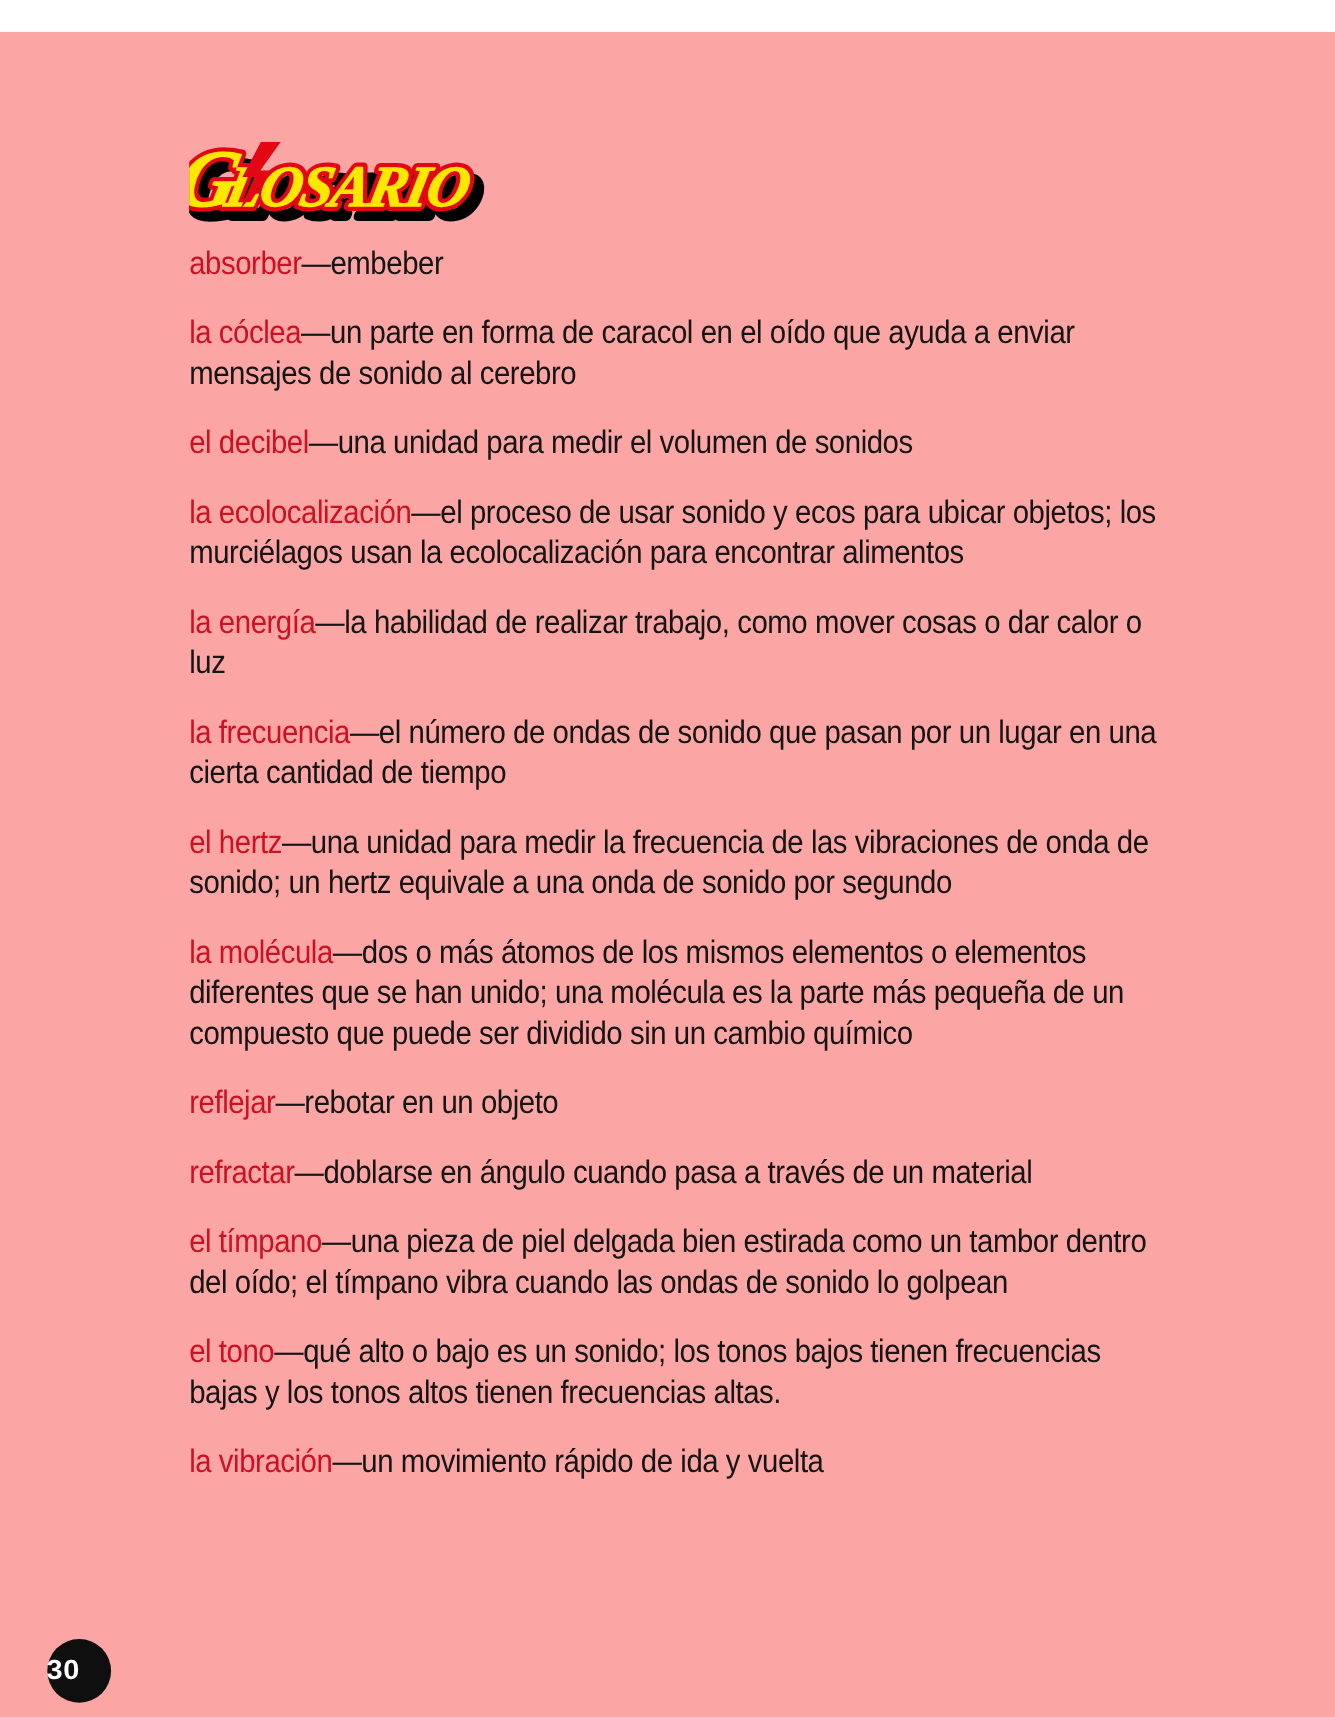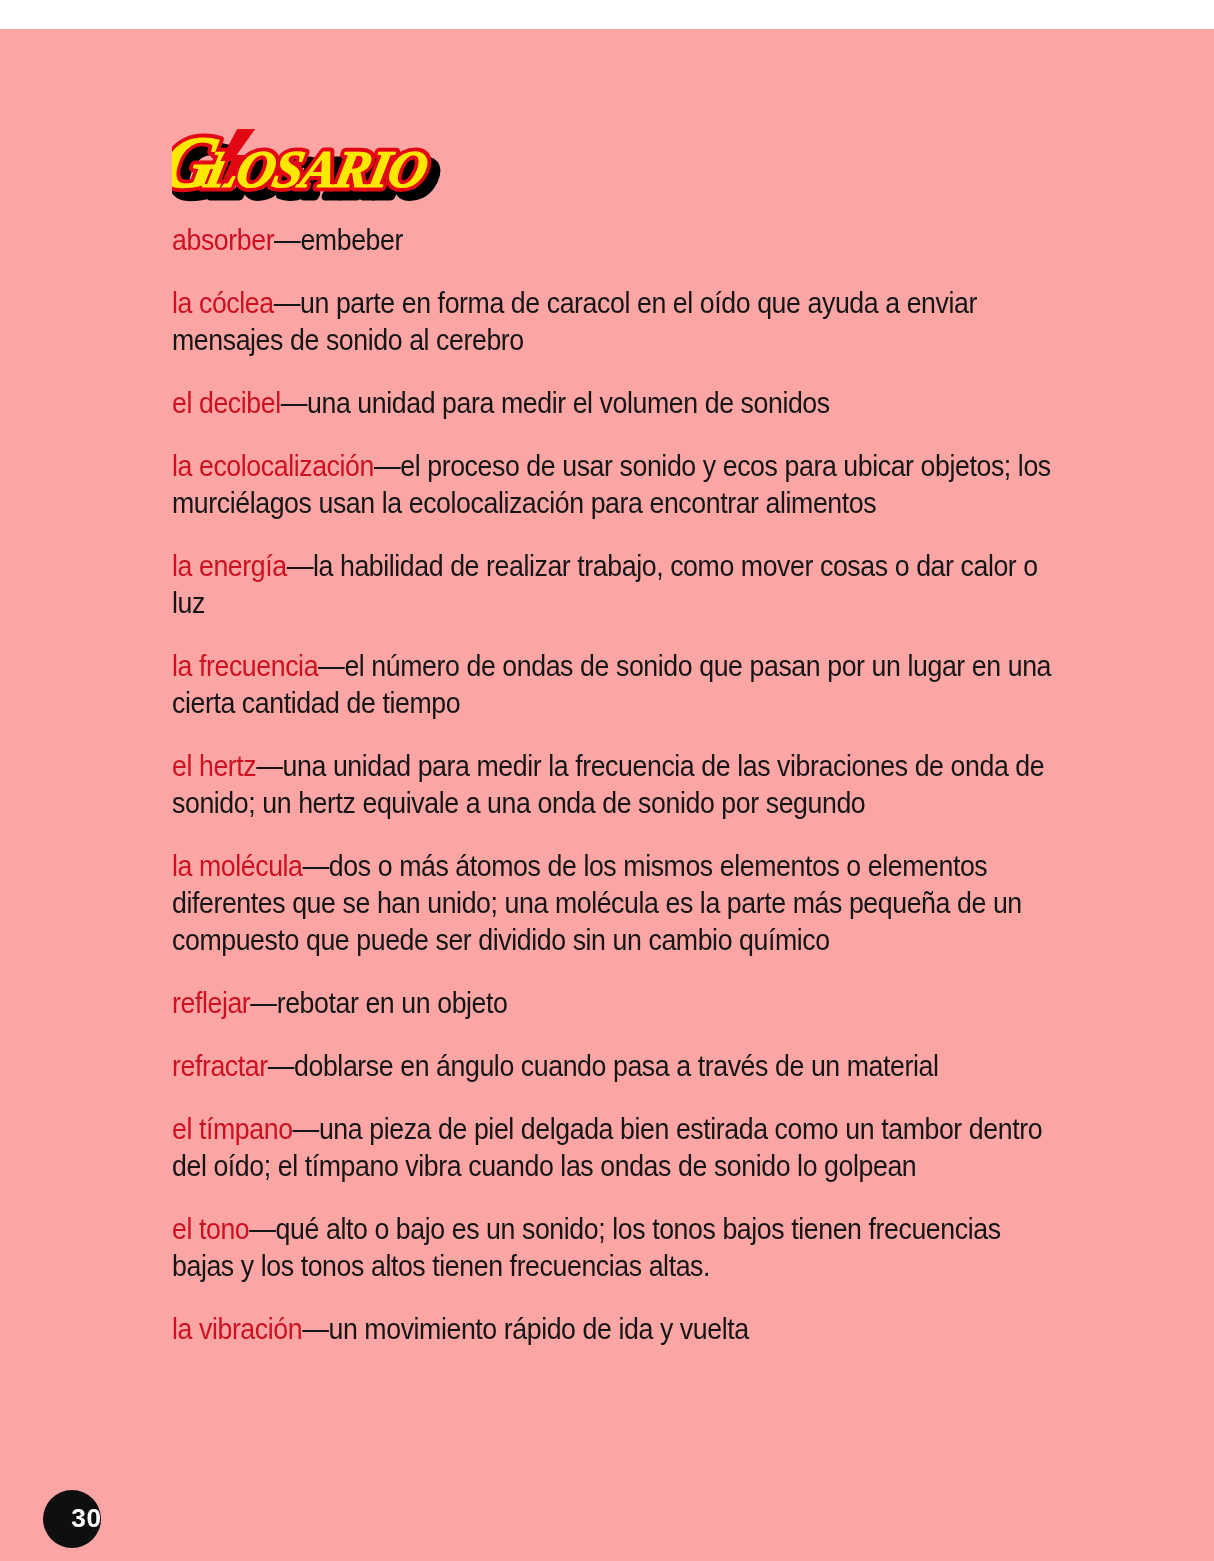--- a/index.html
+++ b/index.html
@@ -79,21 +79,21 @@
   #page-number-badge {
     position: absolute;
     left: 43px;
     top: 1461px;
     width: 58px;
     height: 58px;
     border-radius: 50%;
     background: #100f0f;
     display: flex;
     align-items: center;
-    justify-content: flex-end;
+    justify-content: flex-start;
   }
 
   #page-number-badge .num {
     color: #ffffff;
     font-family: "Liberation Sans", sans-serif;
     font-size: 25px;
     font-weight: 700;
     letter-spacing: 0.5px;
     transform: scaleX(1.05);
     line-height: 1;

